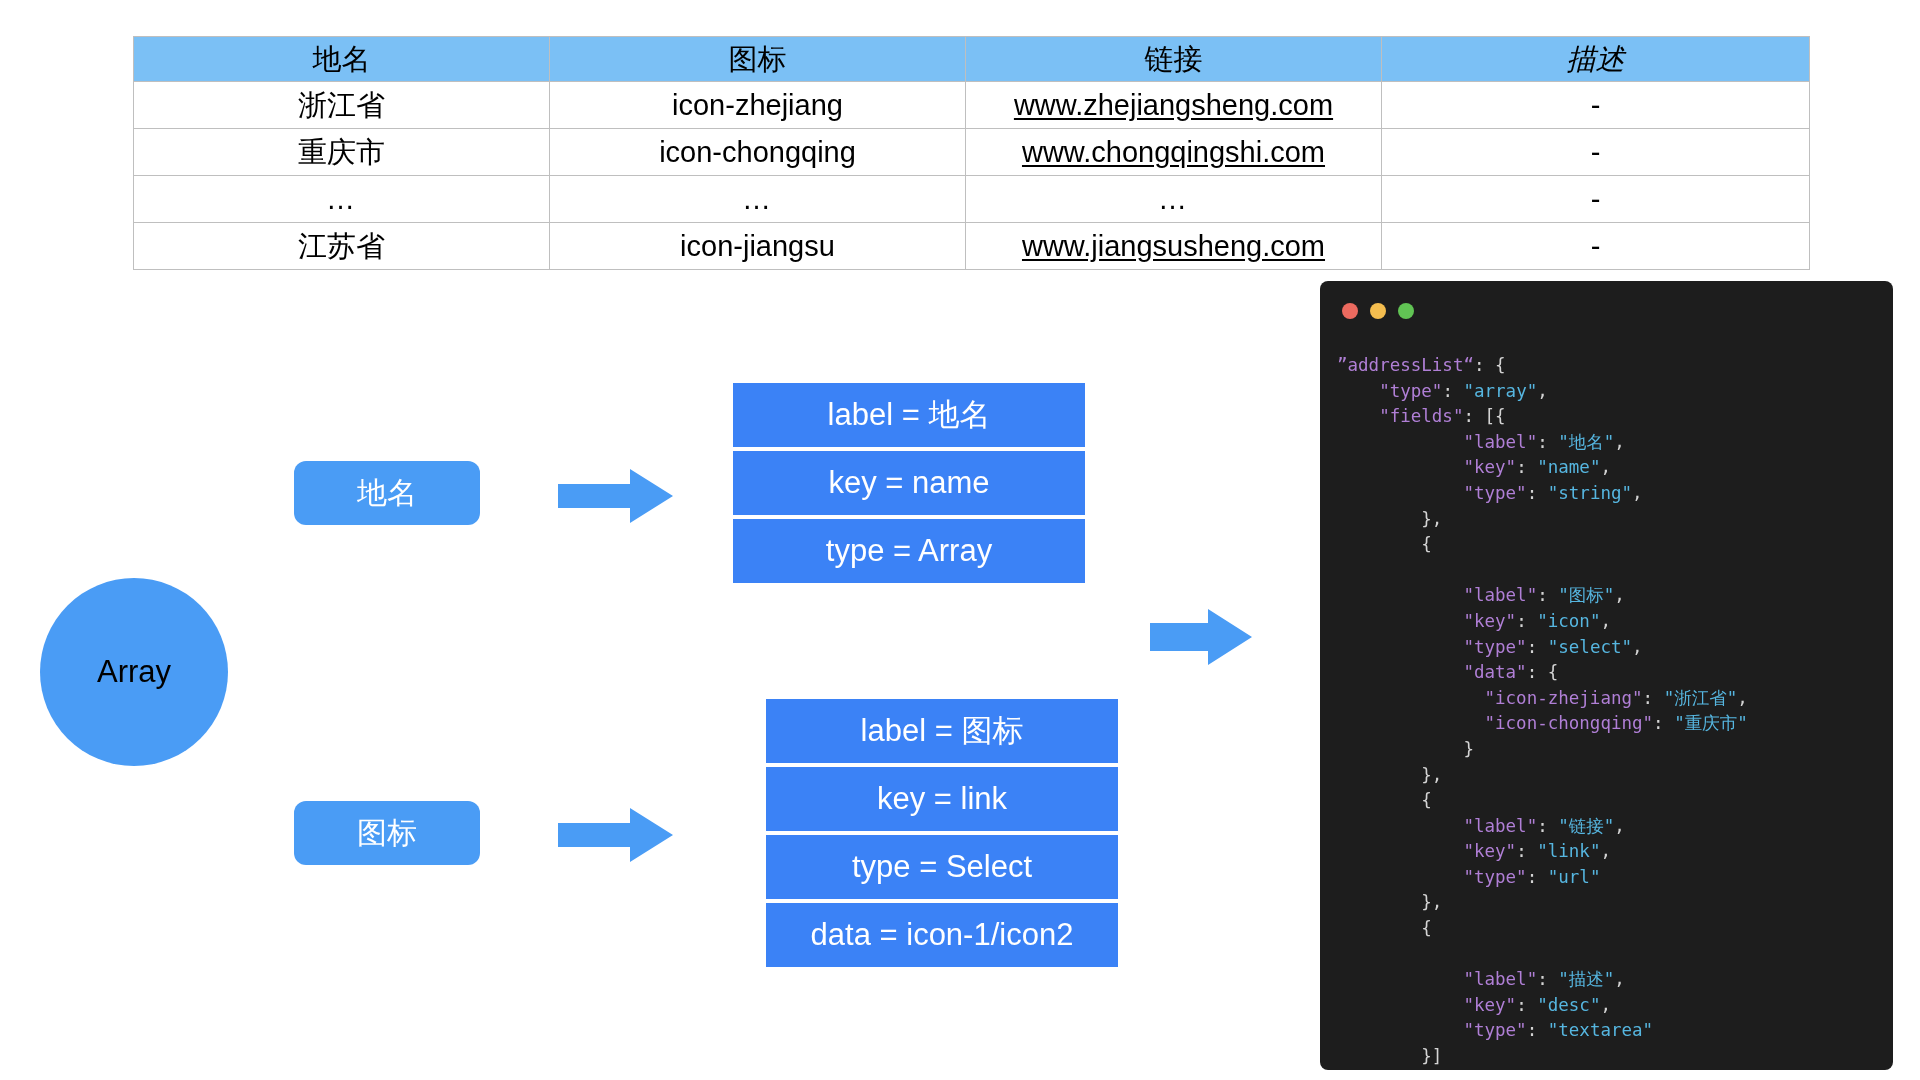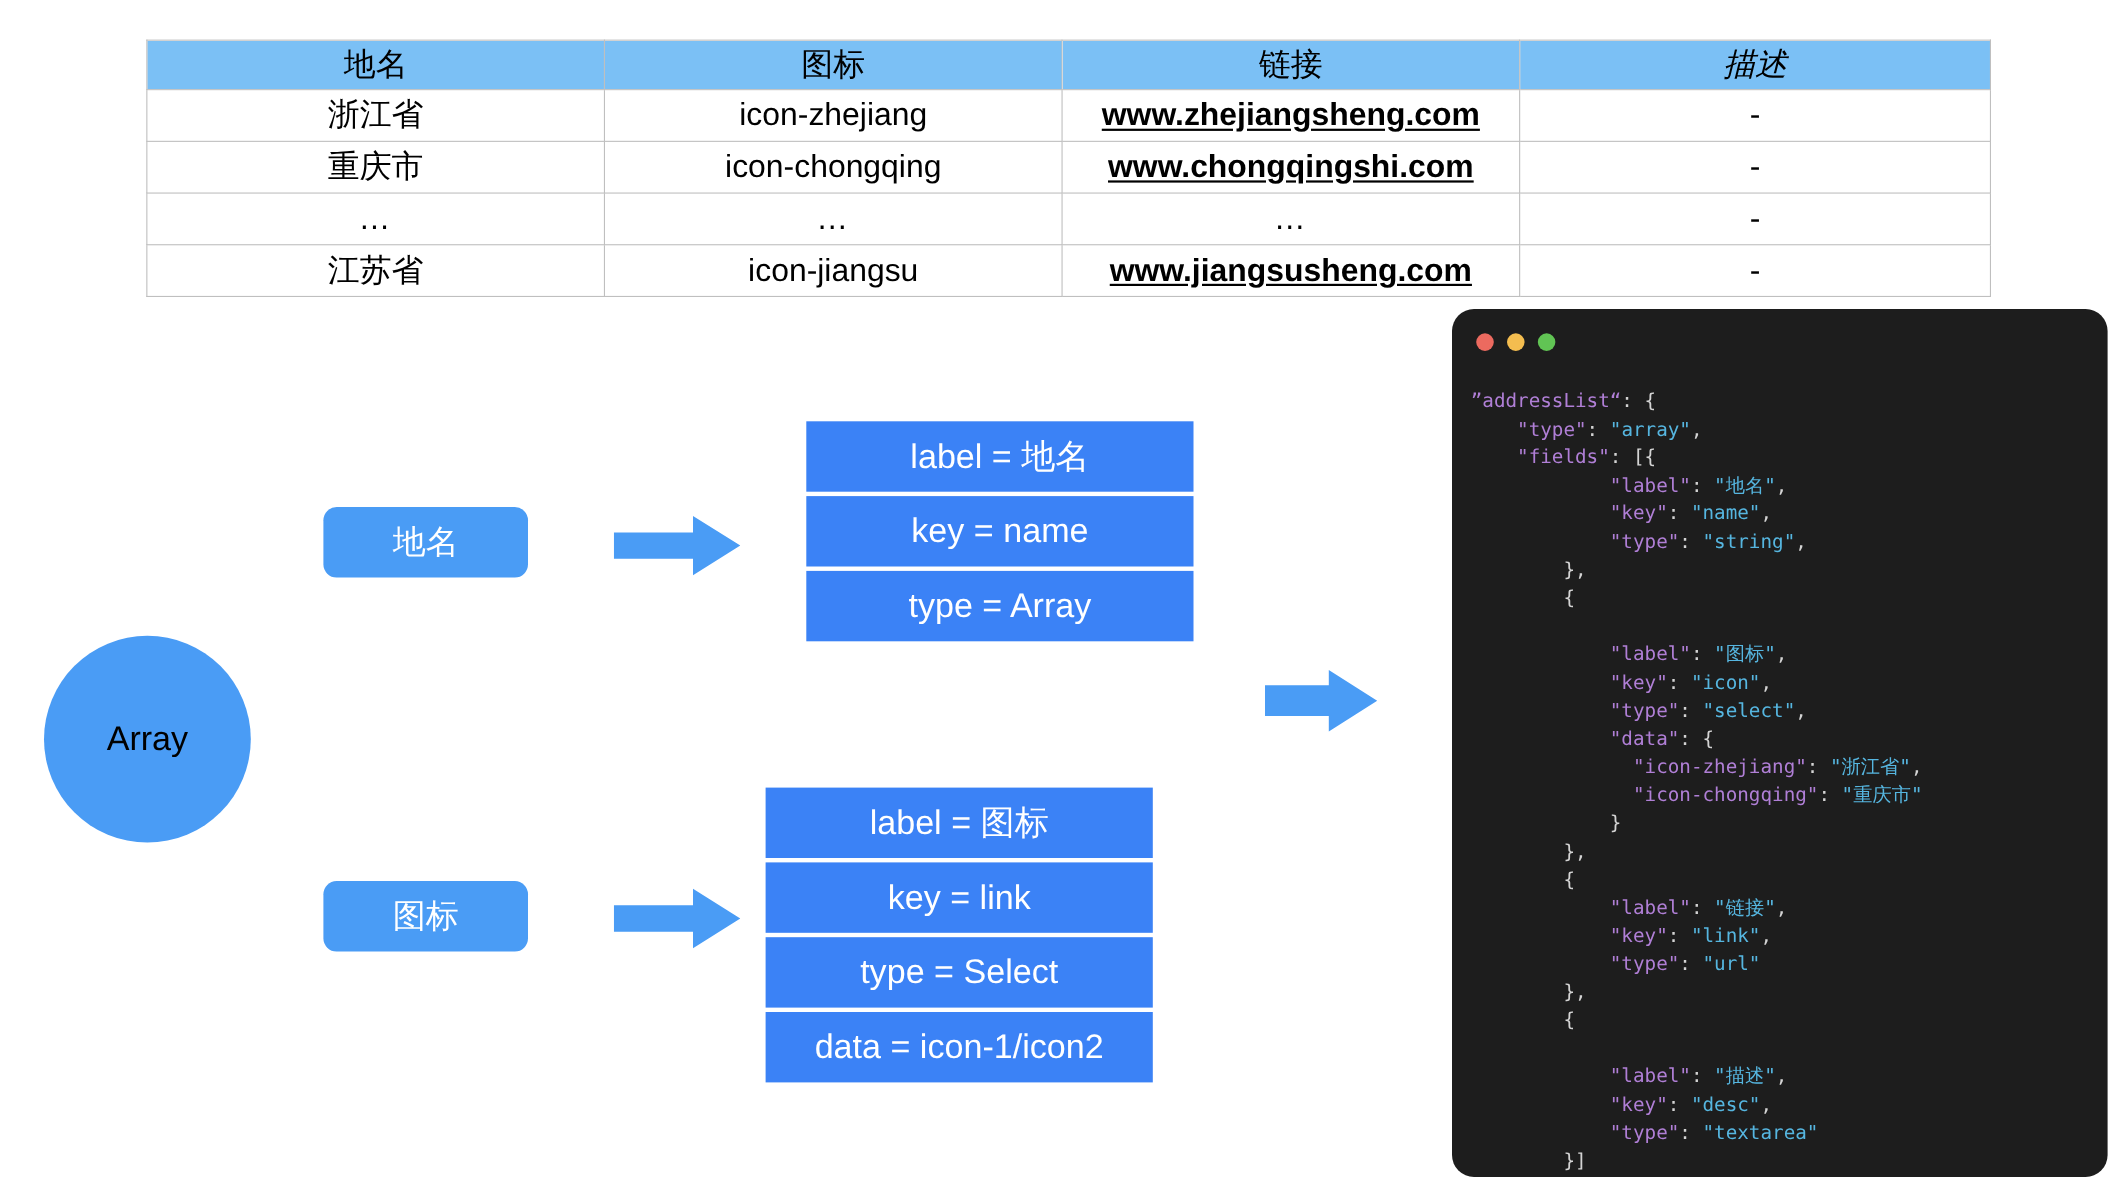--- a/index.html
+++ b/index.html
@@ -48,21 +48,20 @@
     line-height: 44px;
   }
   .col-name   { width: 415px; }
   .col-icon   { width: 415px; }
   .col-link   { width: 415px; }
   .col-desc   { width: 427px; font-style: italic; }
 
   .link-cell span {
     text-decoration: underline;
     text-underline-offset: 3px;
-    font-weight: bold;
   }
   .dots-cell { letter-spacing: 2px; }
 
   
   .circle-node {
     position: absolute;
     left: 40px;
     top: 578px;
     width: 188px;
     height: 188px;
@@ -106,43 +105,42 @@
   }
 
   .stack {
     position: absolute;
     width: 352px;
     display: flex;
     flex-direction: column;
     gap: 4px;
   }
   .stack-name { left: 733px; top: 383px; }
-  .stack-icon { left: 696px; top: 699px; margin-top: 17px; }
+  .stack-icon { left: 766px; top: 699px; }
 
   .stack-row {
     background: #3b82f6;
     color: #ffffff;
     height: 64px;
     display: flex;
     align-items: center;
     justify-content: center;
     font-size: 31px;
   }
 
   
   .code-window {
     position: absolute;
     left: 1320px;
     top: 281px;
     width: 573px;
     height: 789px;
     background: #1d1d1d;
-    border-radius: 20px;
+    border-radius: 8px;
     overflow: hidden;
-    padding-left: 23px;
   }
   .window-dots {
     position: absolute;
     left: 22px;
     top: 22px;
     display: flex;
     gap: 12px;
   }
   .dot { width: 16px; height: 16px; border-radius: 50%; }
   .dot-red    { background: #ec6a5f; }

